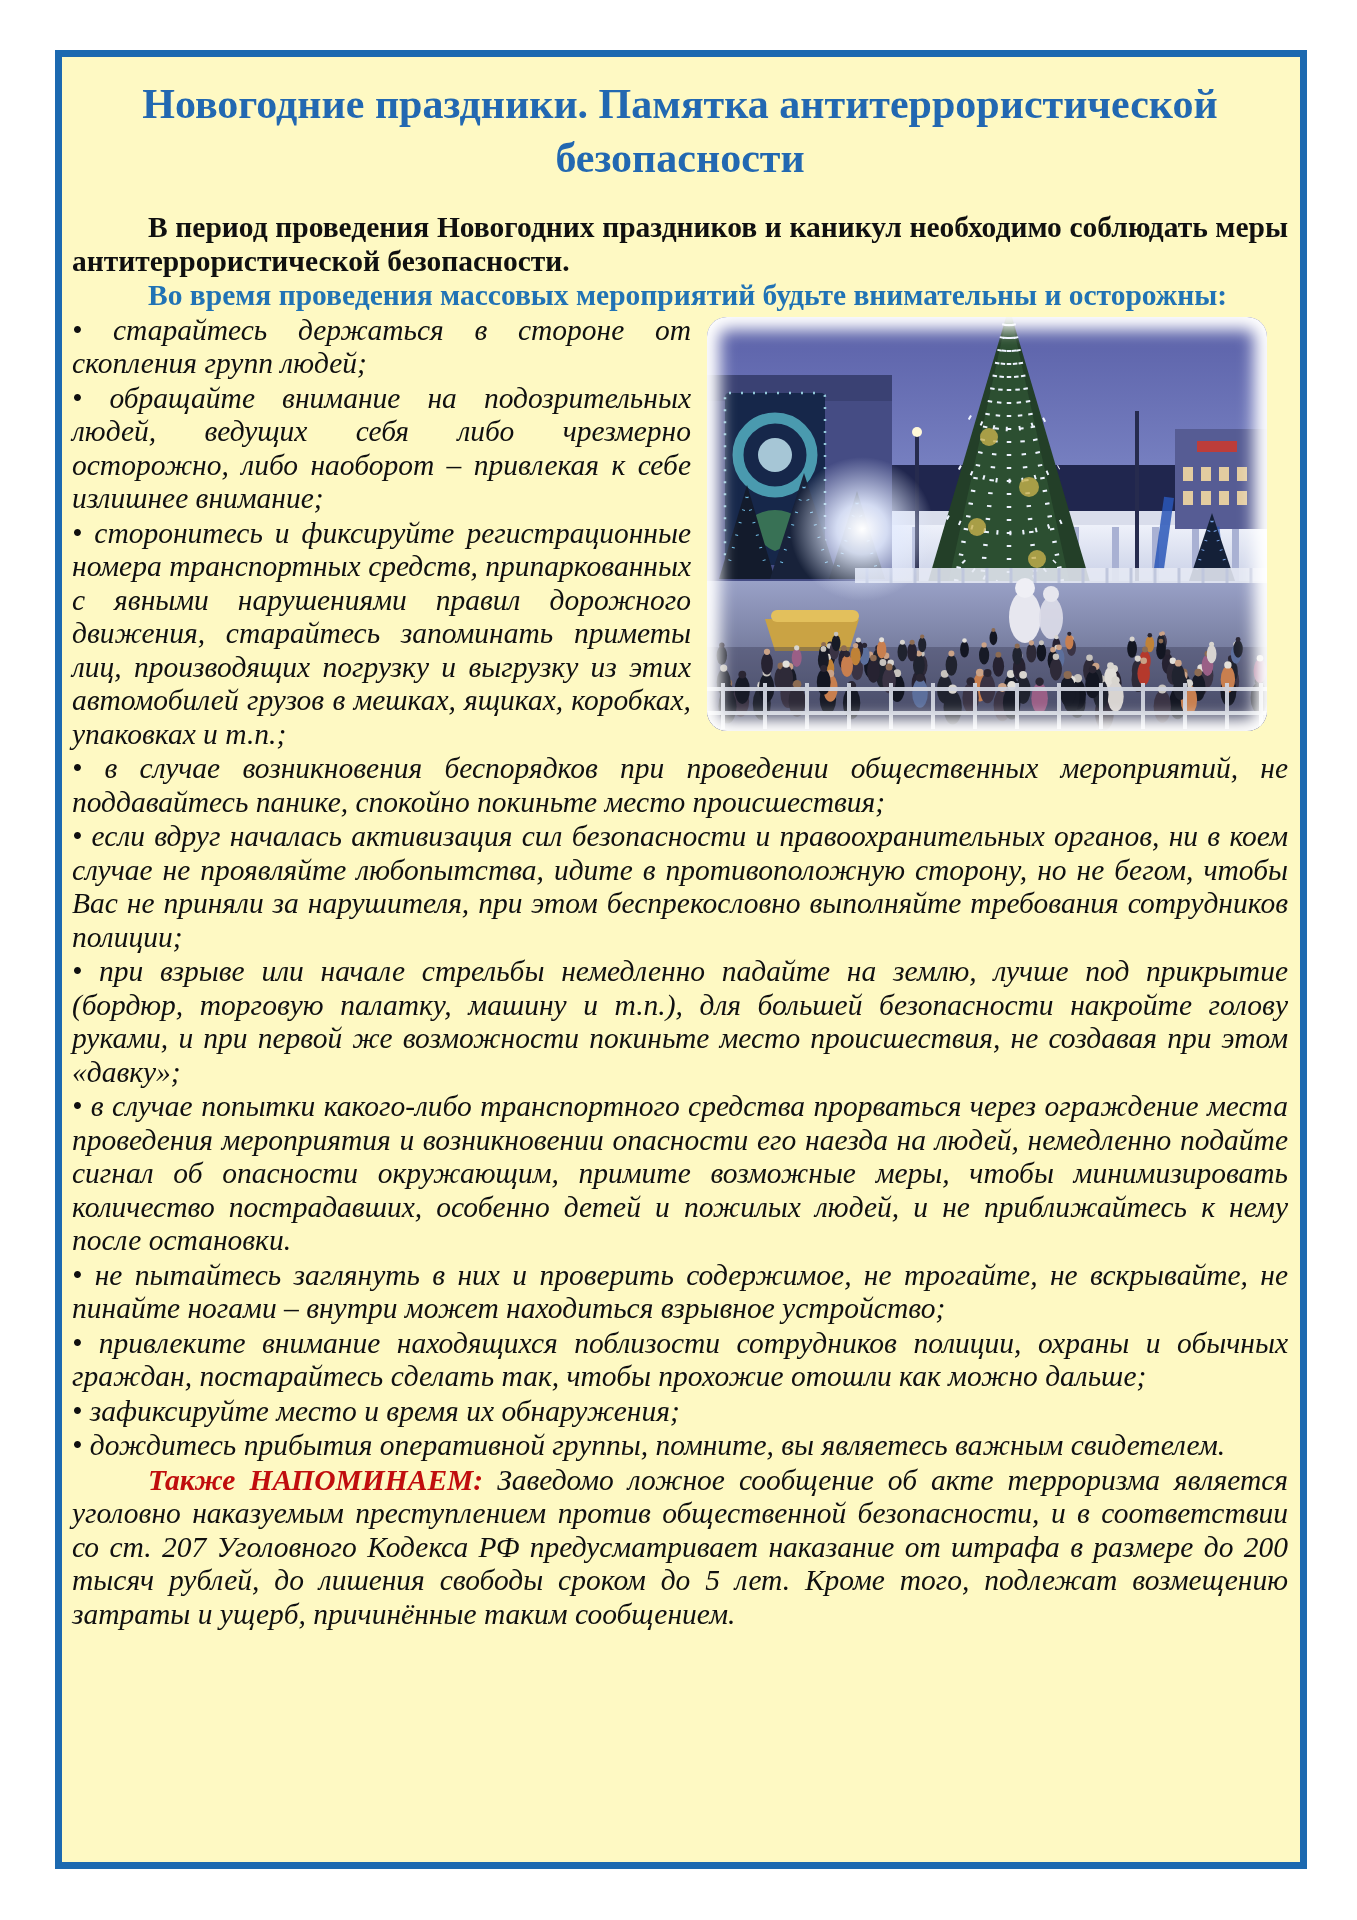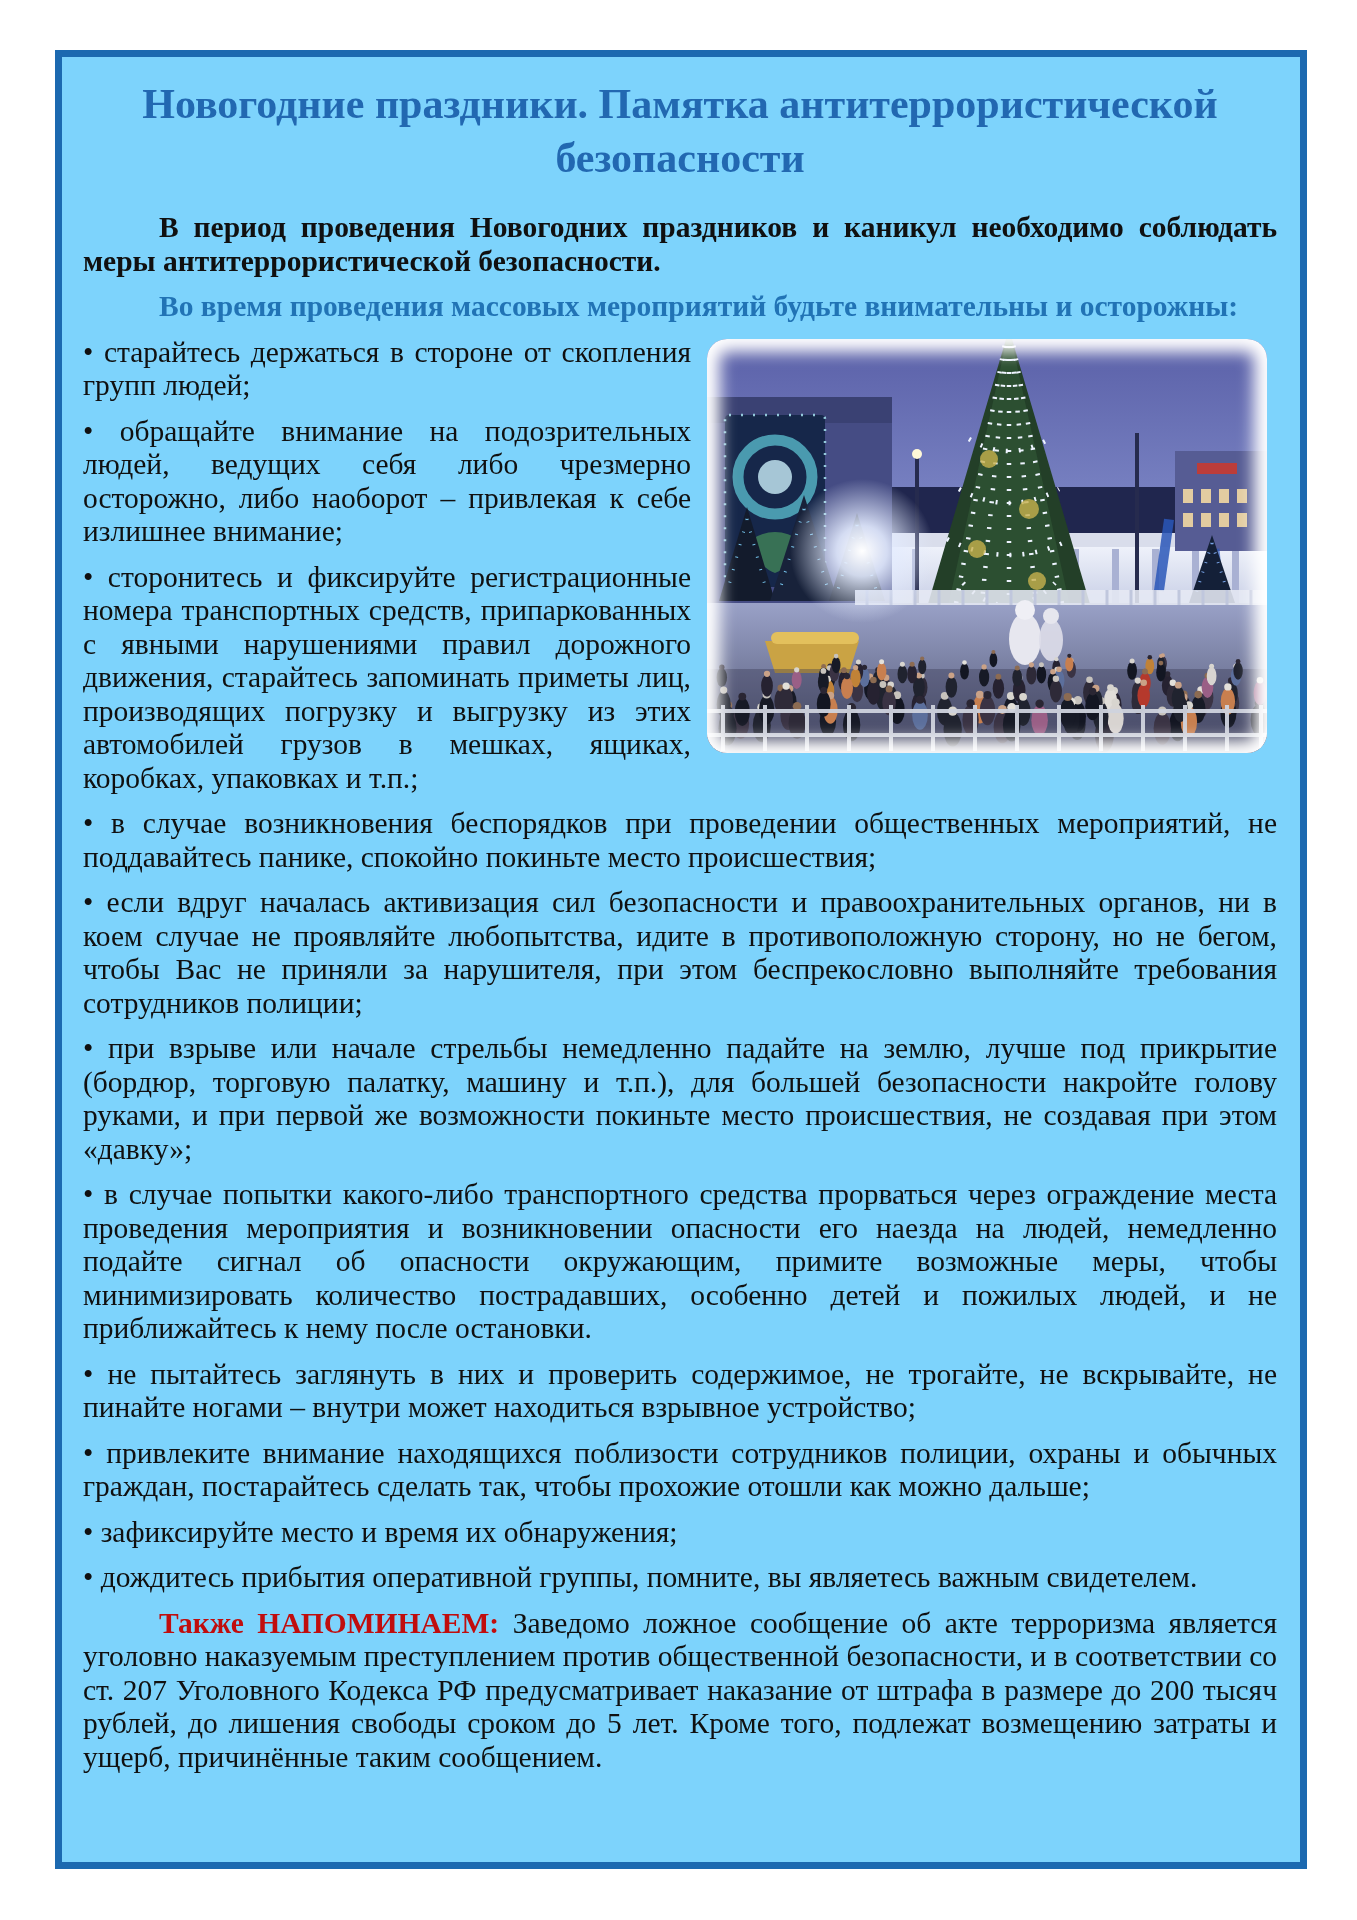--- a/index.html
+++ b/index.html
@@ -6,36 +6,36 @@
   body{
     width:1357px;height:1920px;position:relative;
     font-family:"Liberation Serif","DejaVu Serif",serif;
     color:#101010;
   }
   .frame{
     position:absolute;left:55px;top:50px;width:1252px;height:1819px;
     border:7px solid var(--accent-blue,#1c69b0);
     box-sizing:border-box;
     padding:8px 11px 0 9px;
-    background:#7dd3fc;
+    background:#fef9c3;
     overflow:hidden;
   }
   .title{
     margin:12px 30px 26px 30px;
     text-align:center;
     font-size:42px;line-height:54px;font-weight:bold;
     color:var(--title-blue,#2268b1);
   }
-  p{margin:12px;font-size:29.5px;line-height:33.5px;text-align:justify;}
+  p{margin:1px;font-size:29.5px;line-height:33.5px;text-align:justify;}
   .bold{font-weight:bold;}
   .indent{text-indent:76px;}
   .h-blue{color:var(--heading-blue,#2173b5);font-weight:bold;}
   .h-red{color:var(--warning-red,#b31218);font-weight:bold;}
   .red-label{color:var(--reminder-red,#c00d0d);font-weight:bold;}
-  .flow{margin-top:1px;}
+  .flow{margin-top:1px;font-style:italic;}
   .photo-wrap{
     float:right;width:560px;height:414px;
     margin:3px 22px 6px 16px;
     position:relative;
   }
   .photo-clip{
     position:absolute;inset:0;border-radius:20px;overflow:hidden;
   }
   .photo-clip svg{display:block;}
   .feather{

